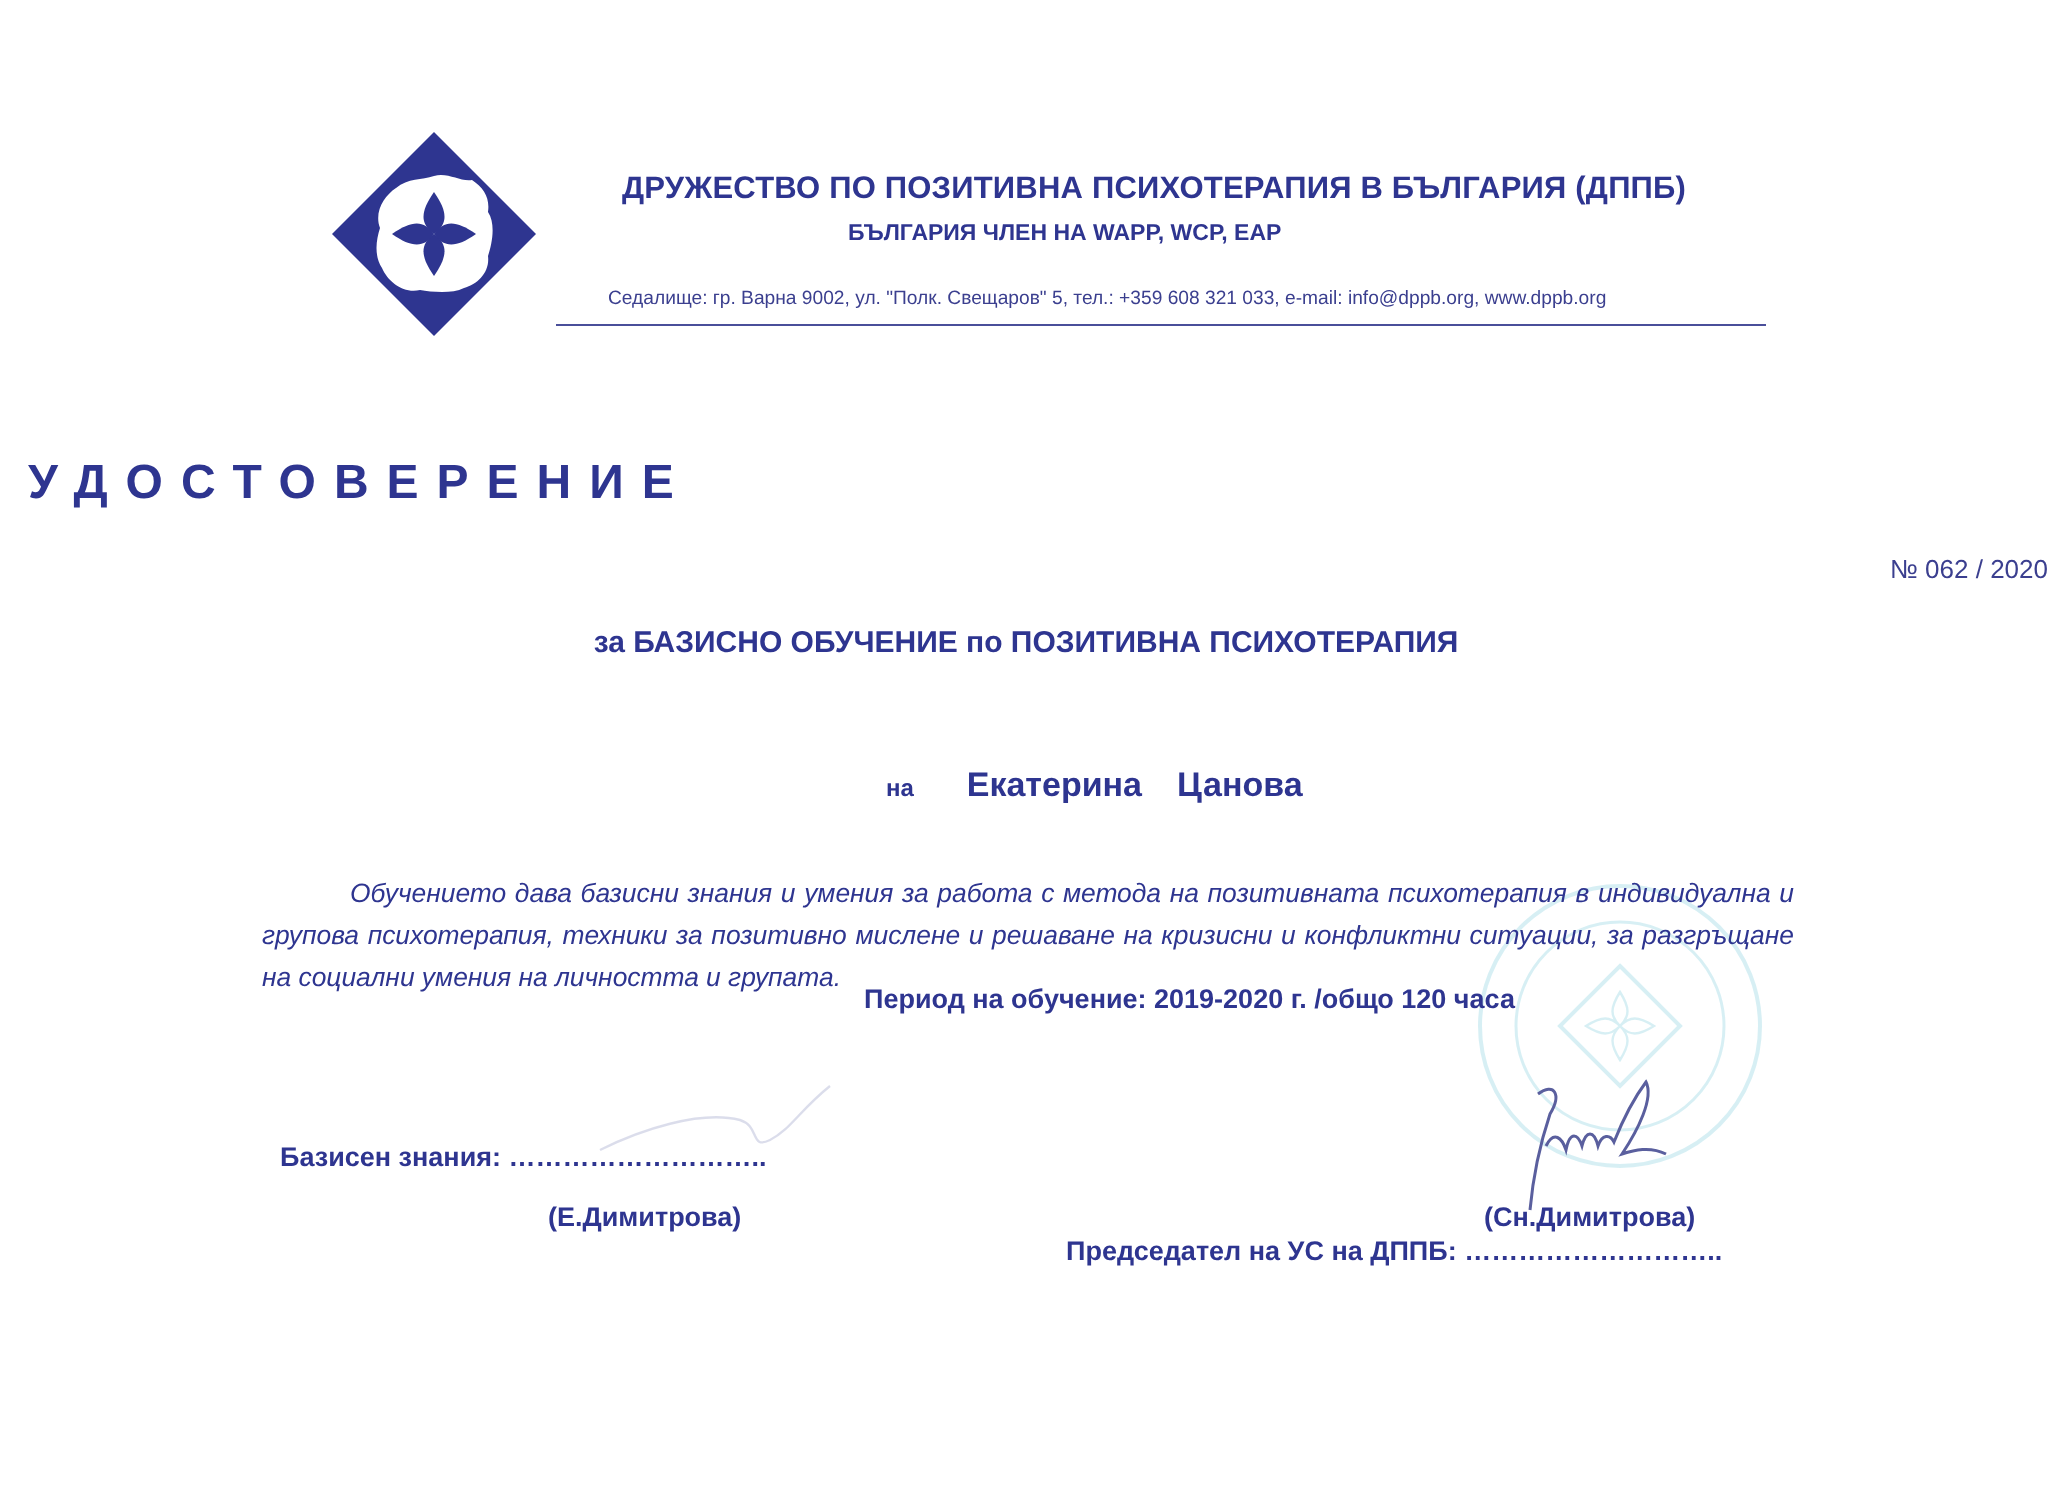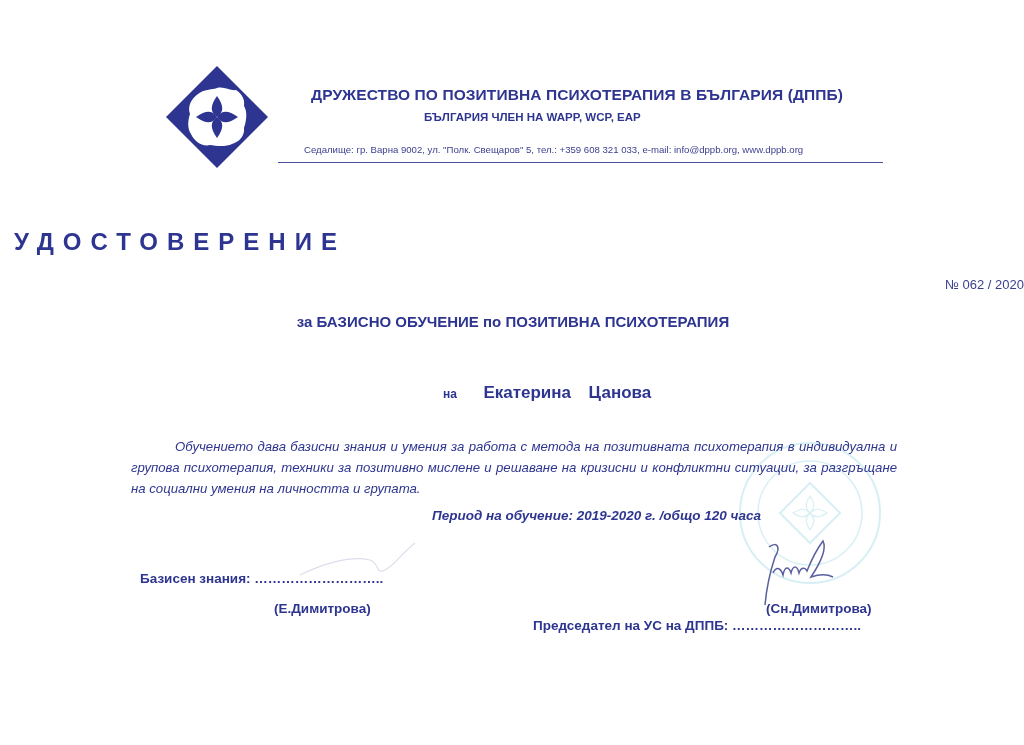--- a/index.html
+++ b/index.html
@@ -14,26 +14,26 @@
     .org-sub span { position: absolute; left: 424px; }
     .org-addr { left: 304px; top: 144px; font-size: 9.6px; color: #3b3f8f; white-space: nowrap; }
     .rule { left: 278px; top: 162px; width: 605px; height: 1px; background: #4a4f9a; }
     .title { left: 0; width: 1024px; top: 228px; text-align: left; font-size: 24px; font-weight: bold; letter-spacing: 9px; color: #2e3590; padding-left: 14px; box-sizing: border-box; }
     .number { left: 0; width: 1024px; top: 277px; text-align: right; font-size: 13px; color: #3b3f8f; padding-left: 2px; box-sizing: border-box; }
     .subject { left: 0; width: 1024px; top: 313px; text-align: center; font-size: 15px; font-weight: bold; color: #2e3590; padding-left: 2px; box-sizing: border-box; }
     .recipient { left: 405px; top: 383px; white-space: nowrap; margin-left: 38px; }
     .recipient .prefix { font-size: 12px; font-weight: bold; margin-right: 22px; }
     .recipient .name { font-size: 17px; font-weight: bold; word-spacing: 4px; }
     .desc { left: 131px; top: 424px; width: 766px; font-size: 13.2px; font-style: italic; color: #2e3590; line-height: 21px; text-align: justify; text-indent: 44px; margin-top: 12px; }
-    .period { left: 432px; top: 508px; font-size: 13.5px; font-weight: bold; color: #2e3590; white-space: nowrap; font-style: italic; }
+    .period { left: 432px; top: 492px; font-size: 13.5px; font-weight: bold; color: #2e3590; white-space: nowrap; }
     .sig-label { font-size: 13.5px; font-weight: bold; color: #2e3590; white-space: nowrap; }
     .trainer-label { left: 140px; top: 571px; }
     .trainer-name { left: 274px; top: 601px; font-size: 13.5px; font-weight: bold; white-space: nowrap; }
     .chair-label { left: 533px; top: 571px; margin-top: 47px; }
-    .chair-name { left: 766px; top: 601px; font-size: 13.5px; font-weight: bold; white-space: nowrap; text-align: center; }
+    .chair-name { left: 742px; top: 601px; font-size: 13.5px; font-weight: bold; white-space: nowrap; text-align: center; }
     .stamp { left: 735px; top: 438px; width: 150px; height: 150px; opacity: 0.35; }
     .sig1 { left: 290px; top: 535px; width: 130px; height: 50px; opacity: 0.35; }
     .sig2 { left: 755px; top: 535px; width: 90px; height: 75px; }
   </style>
 </head>
 <body>
 
 <div class="abs logo">
   <svg width="102" height="102" viewBox="0 0 102 102">
     <polygon points="51,0 102,51 51,102 0,51" fill="#2e3590"></polygon>

